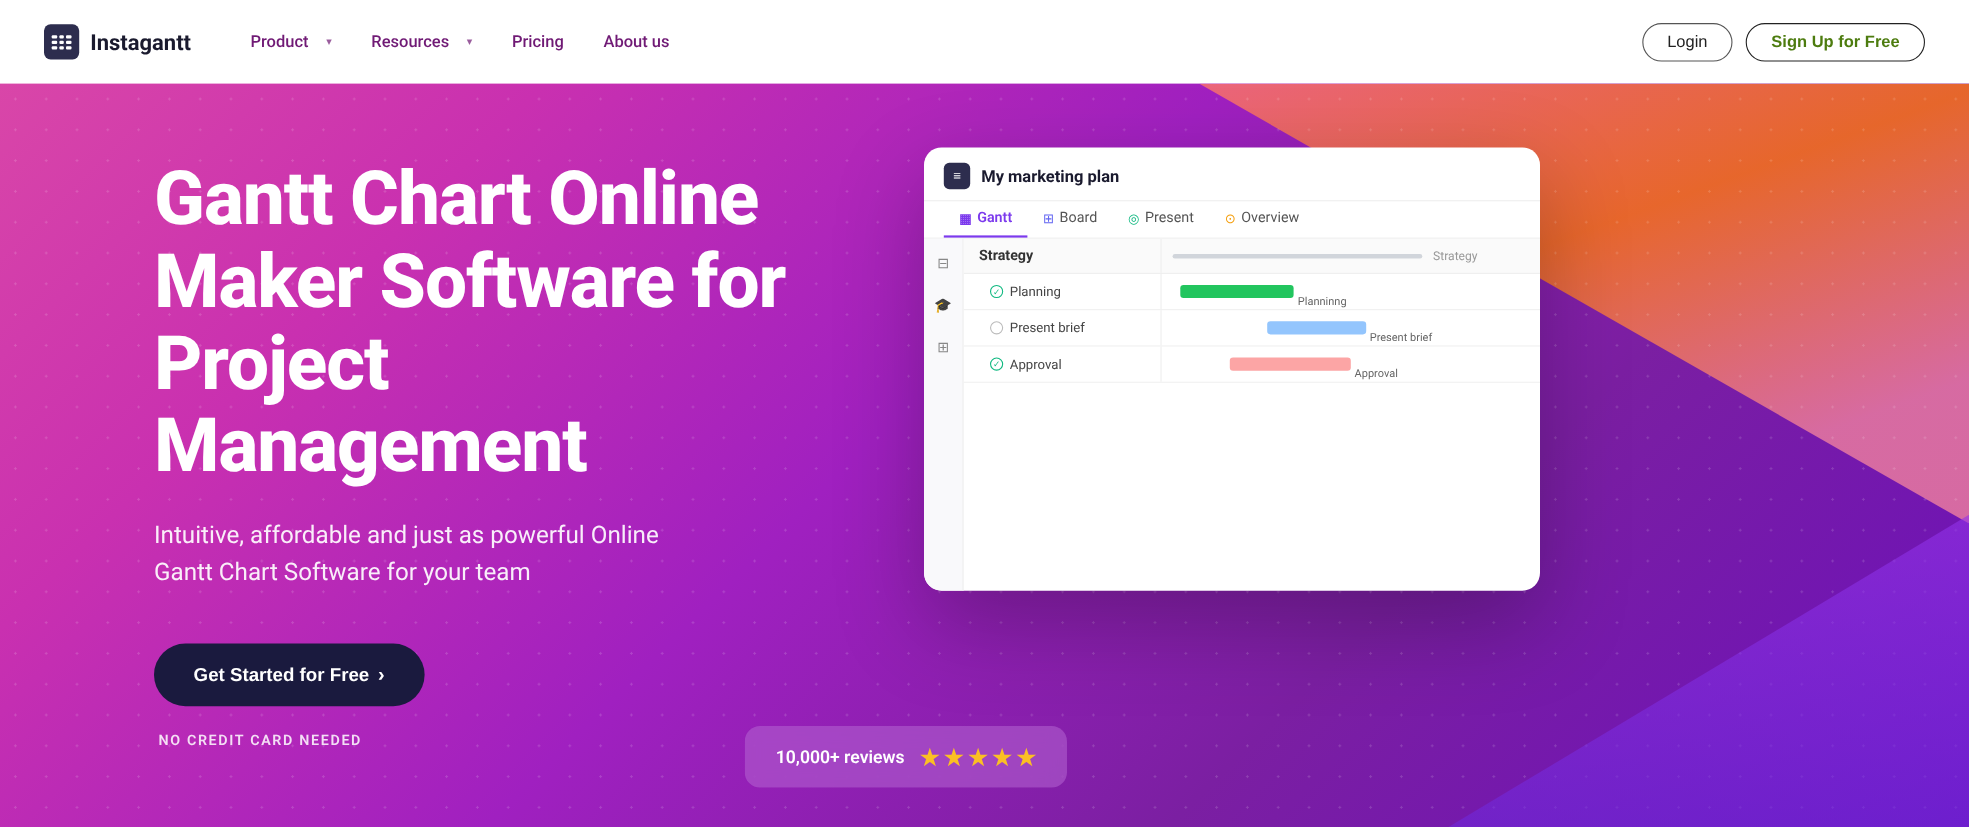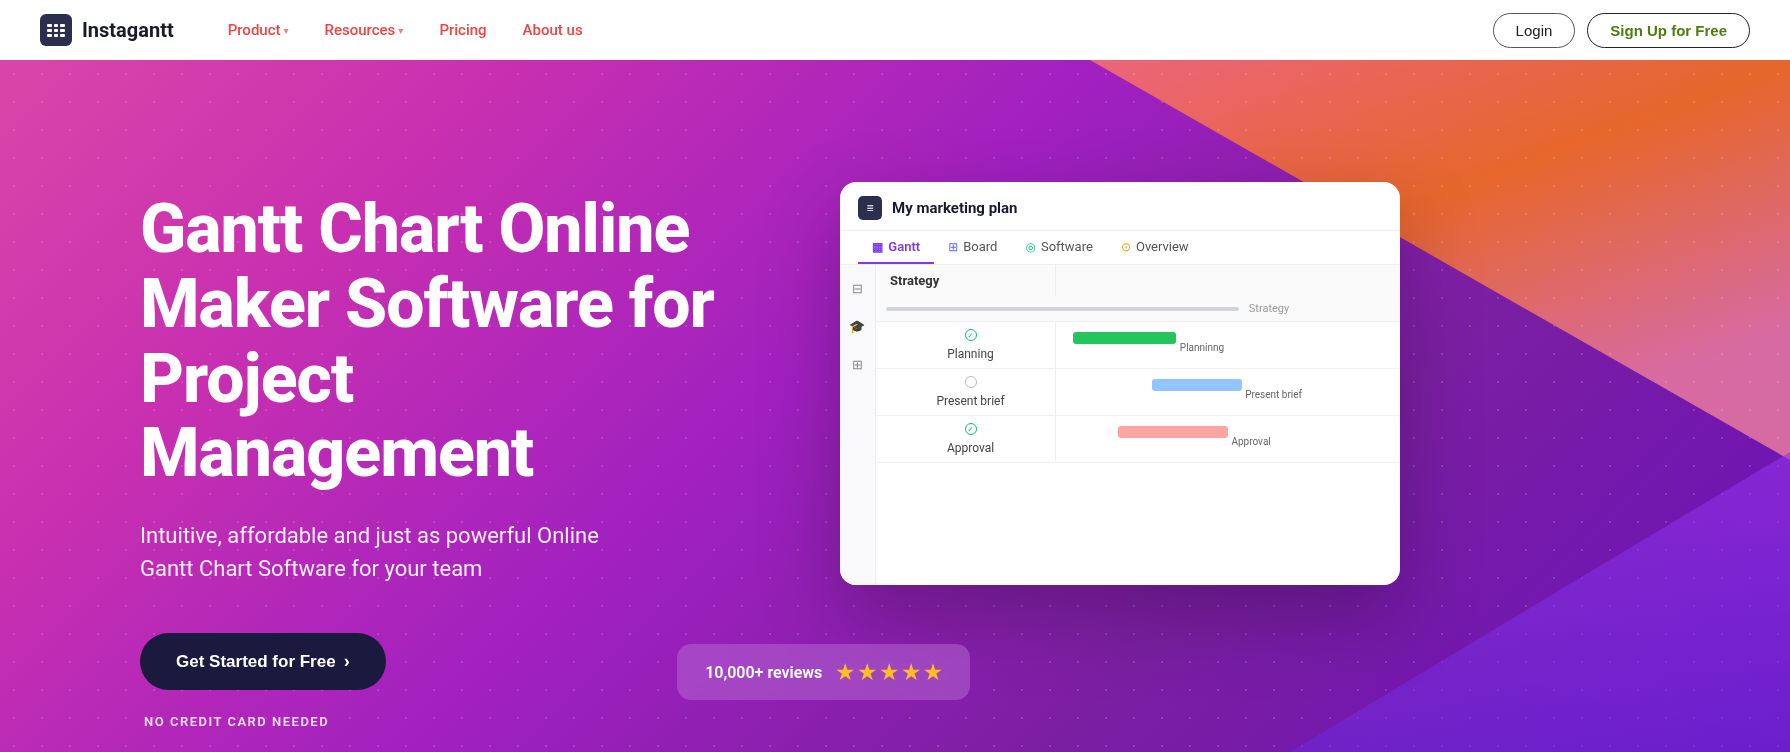--- a/index.html
+++ b/index.html
@@ -10,21 +10,21 @@
       overflow: hidden;
     }
 
     
     .navbar {
       position: relative;
       z-index: 10;
       display: flex;
       align-items: center;
       padding: 0 40px;
-      height: 60px;
+      height: 76px;
       background: transparent;
     }
     .logo-wrap {
       display: flex;
       align-items: center;
       gap: 10px;
       text-decoration: none;
       color: #222;
     }
     .logo-icon {
@@ -56,25 +56,25 @@
 
     .nav-links {
       display: flex;
       align-items: center;
       gap: 8px;
       margin-left: 40px;
     }
     .nav-link {
       display: flex;
       align-items: center;
-      gap: 3px;
+      gap: 16px;
       padding: 8px 14px;
       font-size: 15px;
       font-weight: 500;
-      color: #ef4444;
+      color: #701a75;
       text-decoration: none;
       cursor: pointer;
       border-radius: 6px;
     }
     .nav-link .chevron {
       font-size: 10px;
       opacity: 0.7;
     }
 
     .nav-actions {
@@ -140,21 +140,21 @@
       background-image: radial-gradient(circle, rgba(255,255,255,0.15) 1px, transparent 1px);
       background-size: 28px 28px;
       pointer-events: none;
     }
 
     .hero-content {
       position: relative;
       z-index: 2;
       display: flex;
       align-items: flex-start;
-      padding: 112px 80px 0 140px;
+      padding: 48px 80px 0 140px;
       gap: 80px;
     }
 
     .hero-left {
       flex: 0 0 620px;
       padding-top: 20px;
     }
 
     .hero-title {
       font-size: 68px;
@@ -341,21 +341,20 @@
       font-size: 11px;
       color: #888;
       border-right: 1px solid #eee;
       font-weight: 500;
     }
 
     .gantt-group-row {
       display: flex;
       background: #fafafa;
       border-bottom: 1px solid #eee;
-      flex-direction: column;
     }
     .gantt-group-label {
       width: 180px;
       min-width: 180px;
       padding: 8px 14px;
       font-size: 13px;
       font-weight: 700;
       color: #333;
       border-right: 1px solid #eee;
     }
@@ -384,21 +383,20 @@
     .gantt-task-name {
       width: 180px;
       min-width: 180px;
       padding: 7px 14px 7px 24px;
       font-size: 12px;
       color: #444;
       border-right: 1px solid #eee;
       display: flex;
       align-items: center;
       gap: 6px;
-      flex-direction: column;
     }
     .task-check {
       width: 12px; height: 12px;
       border-radius: 50%;
       border: 1.5px solid #bbb;
       display: flex; align-items: center; justify-content: center;
       flex-shrink: 0;
     }
     .task-check.done { border-color: #10b981; }
     .task-check.done::after {
@@ -498,21 +496,21 @@
           <div class="app-tab active">
             <span style="color:#7c3aed; font-size:12px;">▦</span>
             <span>Gantt</span>
           </div>
           <div class="app-tab">
             <span style="color:#6366f1; font-size:12px;">⊞</span>
             <span>Board</span>
           </div>
           <div class="app-tab">
             <span style="color:#10b981; font-size:12px;">◎</span>
-            <span>Software</span>
+            <span>Present</span>
           </div>
           <div class="app-tab">
             <span style="color:#f59e0b; font-size:12px;">⊙</span>
             <span>Overview</span>
           </div>
         </div>
 
         <div class="app-body">
 
           <div class="app-sidebar">

